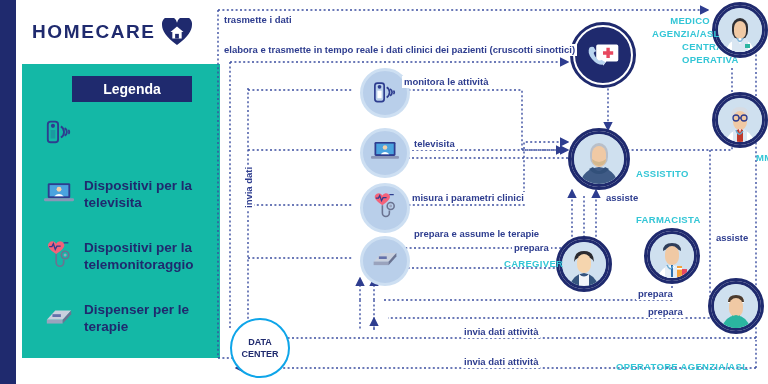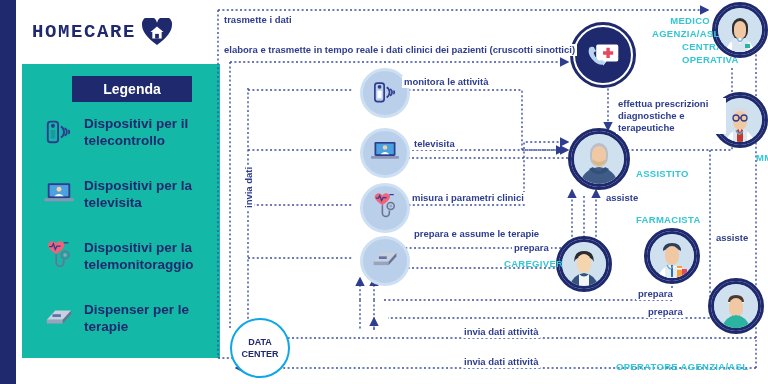--- a/index.html
+++ b/index.html
@@ -13,21 +13,21 @@
 
   
   .left-rail{
     position:absolute;left:0;top:0;width:16px;height:384px;
     background:#1f2a6e;
   }
 
   
   .brand{
     position:absolute;left:32px;top:18px;
-    display:flex;align-items:center;gap:6px;font-family:Liberation Mono, monospace;
+    display:flex;align-items:center;gap:6px;
   }
   .brand-text{
     font-size:19px;font-weight:bold;letter-spacing:1.6px;
     color:#1f2a6e;
   }
   .heart{position:relative;width:30px;height:28px;}
   .heart svg{display:block;}
 
   
   .legend{
@@ -138,21 +138,20 @@
         <div class="legend-ico">
           <svg viewBox="0 0 30 32" width="28" height="30">
             <rect x="3" y="6" width="11" height="22" rx="3" fill="none" stroke="#2e3d8f" stroke-width="2"></rect>
             <circle cx="8.5" cy="10.5" r="2.2" fill="#2e3d8f"></circle>
             <rect x="6" y="15" width="5" height="9" fill="#2e3d8f" opacity=".25"></rect>
             <path d="M17 11 A 7 7 0 0 1 17 23" fill="none" stroke="#2e3d8f" stroke-width="2"></path>
             <path d="M21 13 A 4.5 4.5 0 0 1 21 21" fill="none" stroke="#2e3d8f" stroke-width="2"></path>
             <path d="M25 15 A 2.5 2.5 0 0 1 25 19" fill="none" stroke="#2e3d8f" stroke-width="2"></path>
           </svg>
         </div>
-        <div class="legend-lbl">Dispositivi per il telecontrollo</div>
       </div>
 
       <div class="legend-row">
         <div class="legend-ico">
           <svg viewBox="0 0 32 26" width="30" height="25">
             <rect x="4" y="2" width="24" height="16" rx="1.5" fill="#2e3d8f"></rect>
             <rect x="6" y="4" width="20" height="12" fill="#4aa3df"></rect>
             <circle cx="16" cy="8.5" r="2.6" fill="#f2d0a8"></circle>
             <path d="M11 16 q5 -5 10 0 Z" fill="#ffffff"></path>
             <rect x="0" y="18" width="32" height="3.2" rx="1.2" fill="#8a96b8"></rect>
@@ -410,21 +409,20 @@
       <span>CENTER</span>
     </div>
 
     <div class="elbl" style="left:10px;top:14px;">trasmette i dati</div>
     <div class="elbl" style="left:10px;top:44px;">elabora e trasmette  in tempo reale i dati clinici dei pazienti (cruscotti sinottici)</div>
     <div class="elbl" style="left:190px;top:76px;">monitora le attività</div>
     <div class="elbl" style="left:200px;top:138px;">televisita</div>
     <div class="elbl" style="left:198px;top:192px;">misura i parametri clinici</div>
     <div class="elbl" style="left:200px;top:228px;">prepara e assume le terapie</div>
     <div class="vlbl" style="left:31px;top:210px;">invia dati</div>
-    <div class="elbl wrap" style="left:404px;top:98px;width:106px;">effettua prescrizioni diagnostiche e terapeutiche</div>
     <div class="elbl" style="left:392px;top:192px;">assiste</div>
     <div class="elbl" style="left:502px;top:232px;">assiste</div>
     <div class="elbl" style="left:300px;top:242px;">prepara</div>
     <div class="elbl" style="left:424px;top:288px;">prepara</div>
     <div class="elbl" style="left:434px;top:306px;">prepara</div>
     <div class="elbl" style="left:250px;top:326px;">invia dati attività</div>
     <div class="elbl" style="left:250px;top:356px;">invia dati attività</div>
 
   </div>
 </div>

